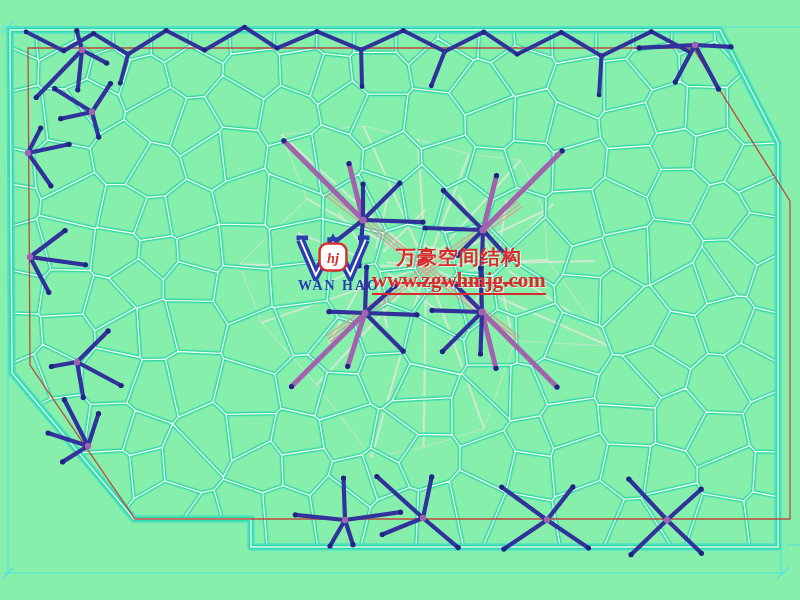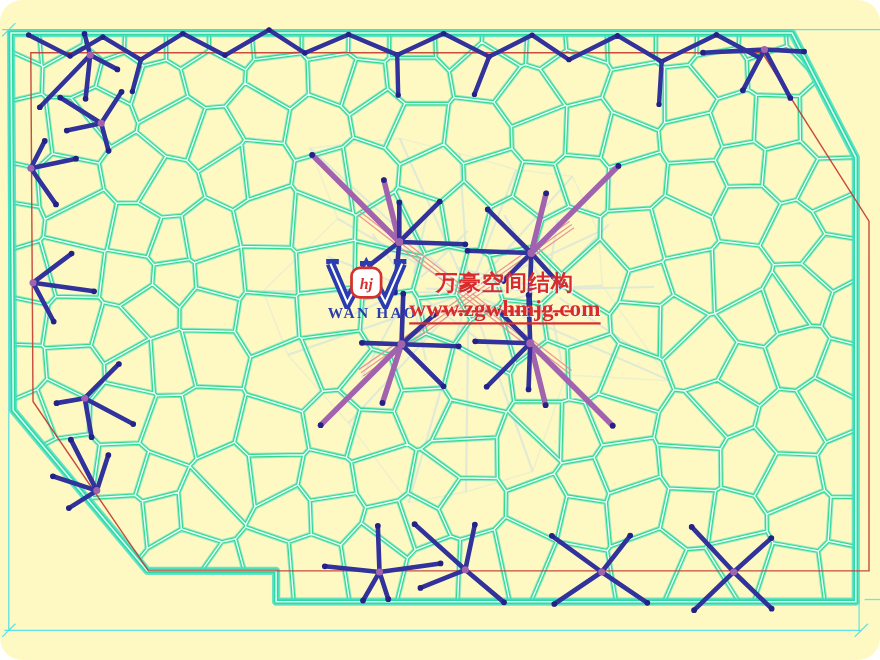--- a/index.html
+++ b/index.html
@@ -1,17 +1,17 @@
 <!DOCTYPE html>
 <html><head>
 <meta charset="utf-8">
 <style>
   html,body{margin:0;padding:0;background:#ffffff;}
-  #stage{position:relative;width:800px;height:600px;background:#fef9c3;overflow:hidden;
-         font-family:"Liberation Sans",sans-serif;border-radius:20px;}
+  #stage{position:relative;width:800px;height:600px;background:#86efac;overflow:hidden;
+         font-family:"Liberation Sans",sans-serif;}
   #drawing{position:absolute;left:0;top:0;}
   .wm{position:absolute;left:0;top:0;width:800px;height:600px;pointer-events:none;}
   .wm-logo{position:absolute;left:294px;top:233px;width:78px;height:48px;}
   .wm-name{position:absolute;left:288px;top:278px;width:92px;text-align:right;
            font-family:"Liberation Serif",serif;font-weight:bold;font-size:14px;
            letter-spacing:2px;white-space:nowrap;}
   .wm-cn{position:absolute;left:396px;top:244px;font-family:"DejaVu Sans",sans-serif;
          font-weight:bold;font-size:20px;letter-spacing:1px;white-space:nowrap;
          border-bottom:2px solid;padding-bottom:11px;text-shadow:1px 1px 0 rgba(255,255,255,.7);}
   .wm-url{position:absolute;left:372px;top:268px;font-family:"Liberation Serif",serif;

